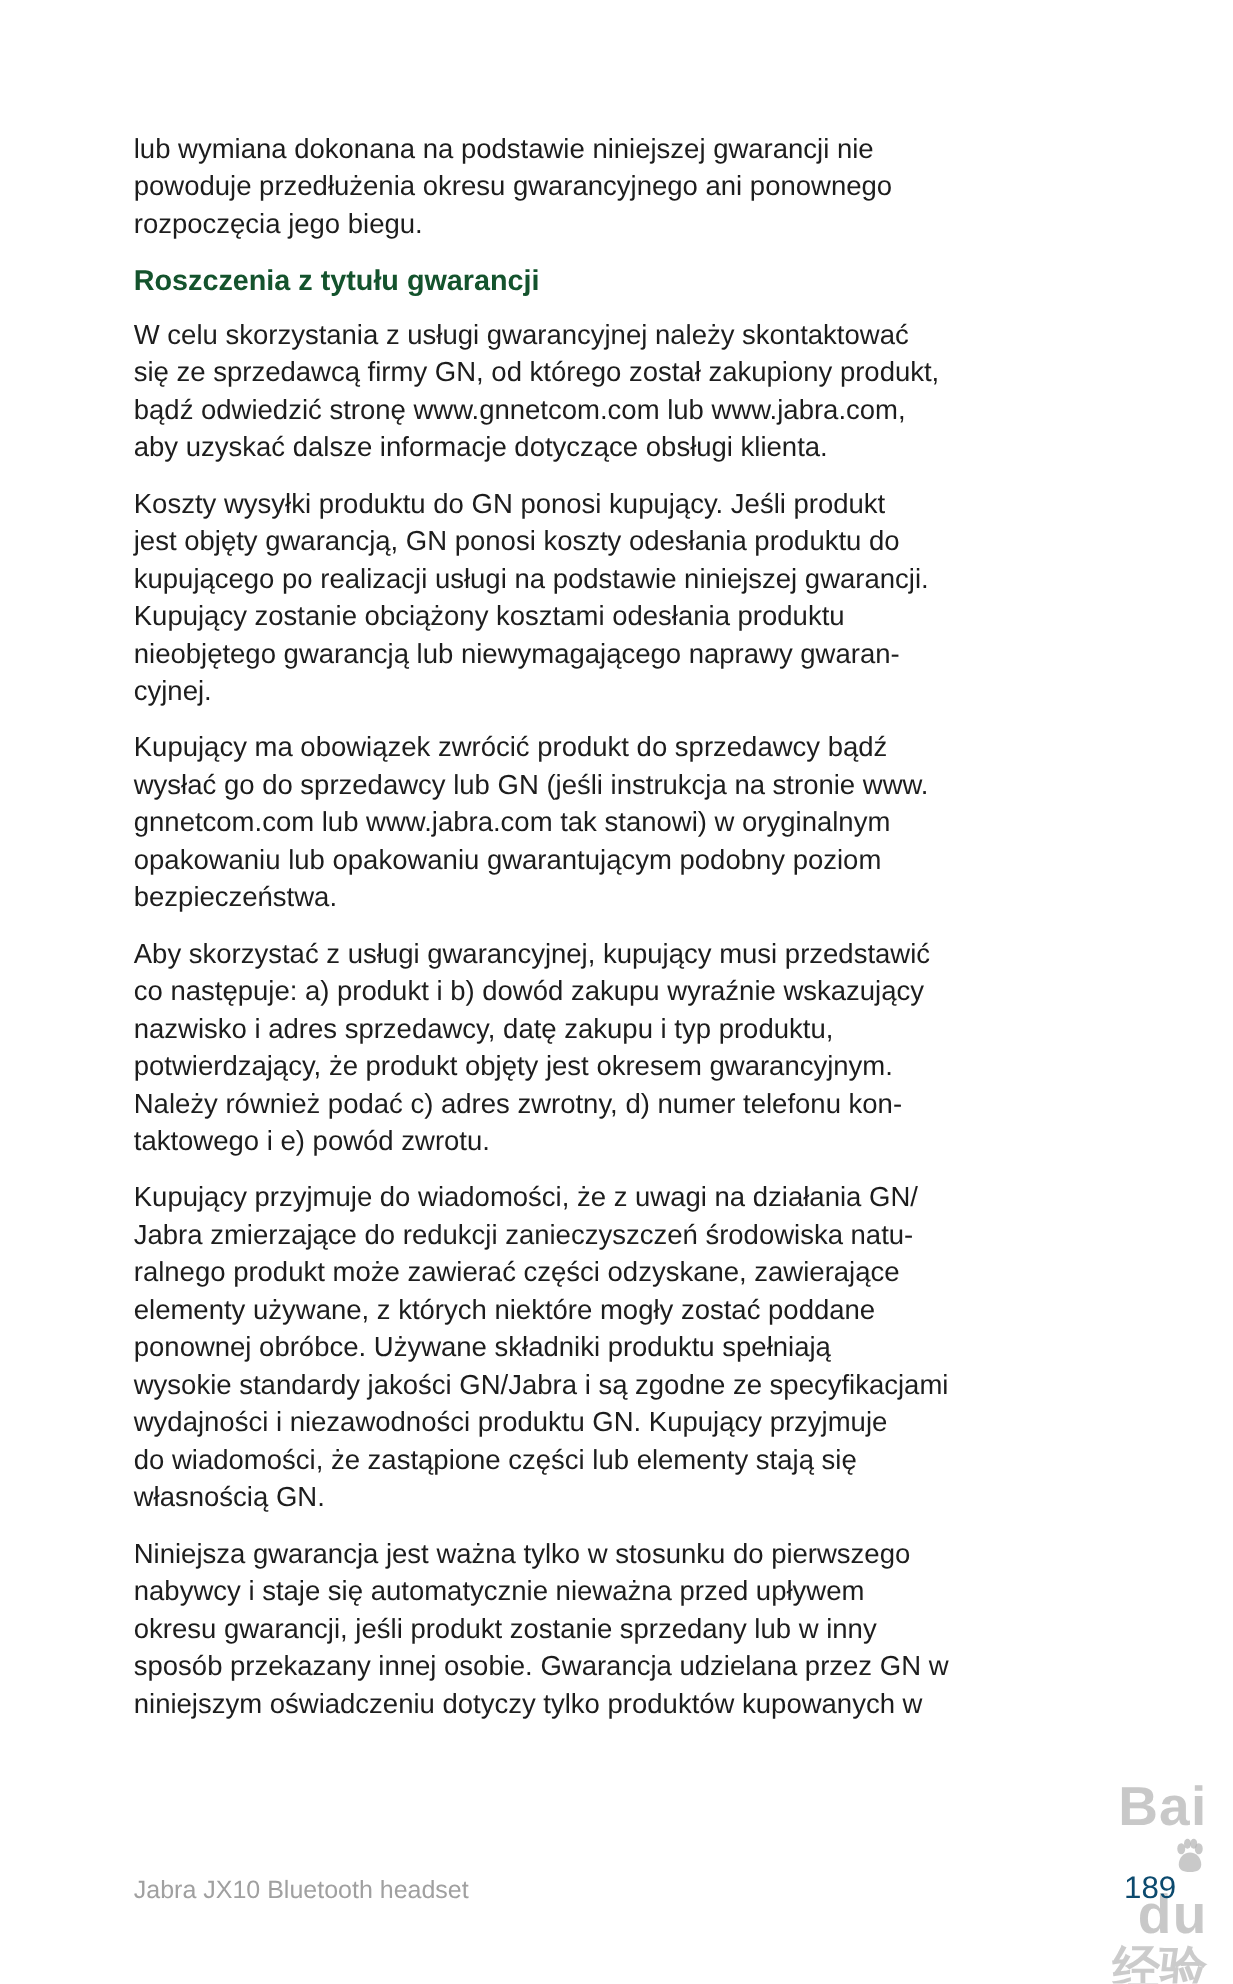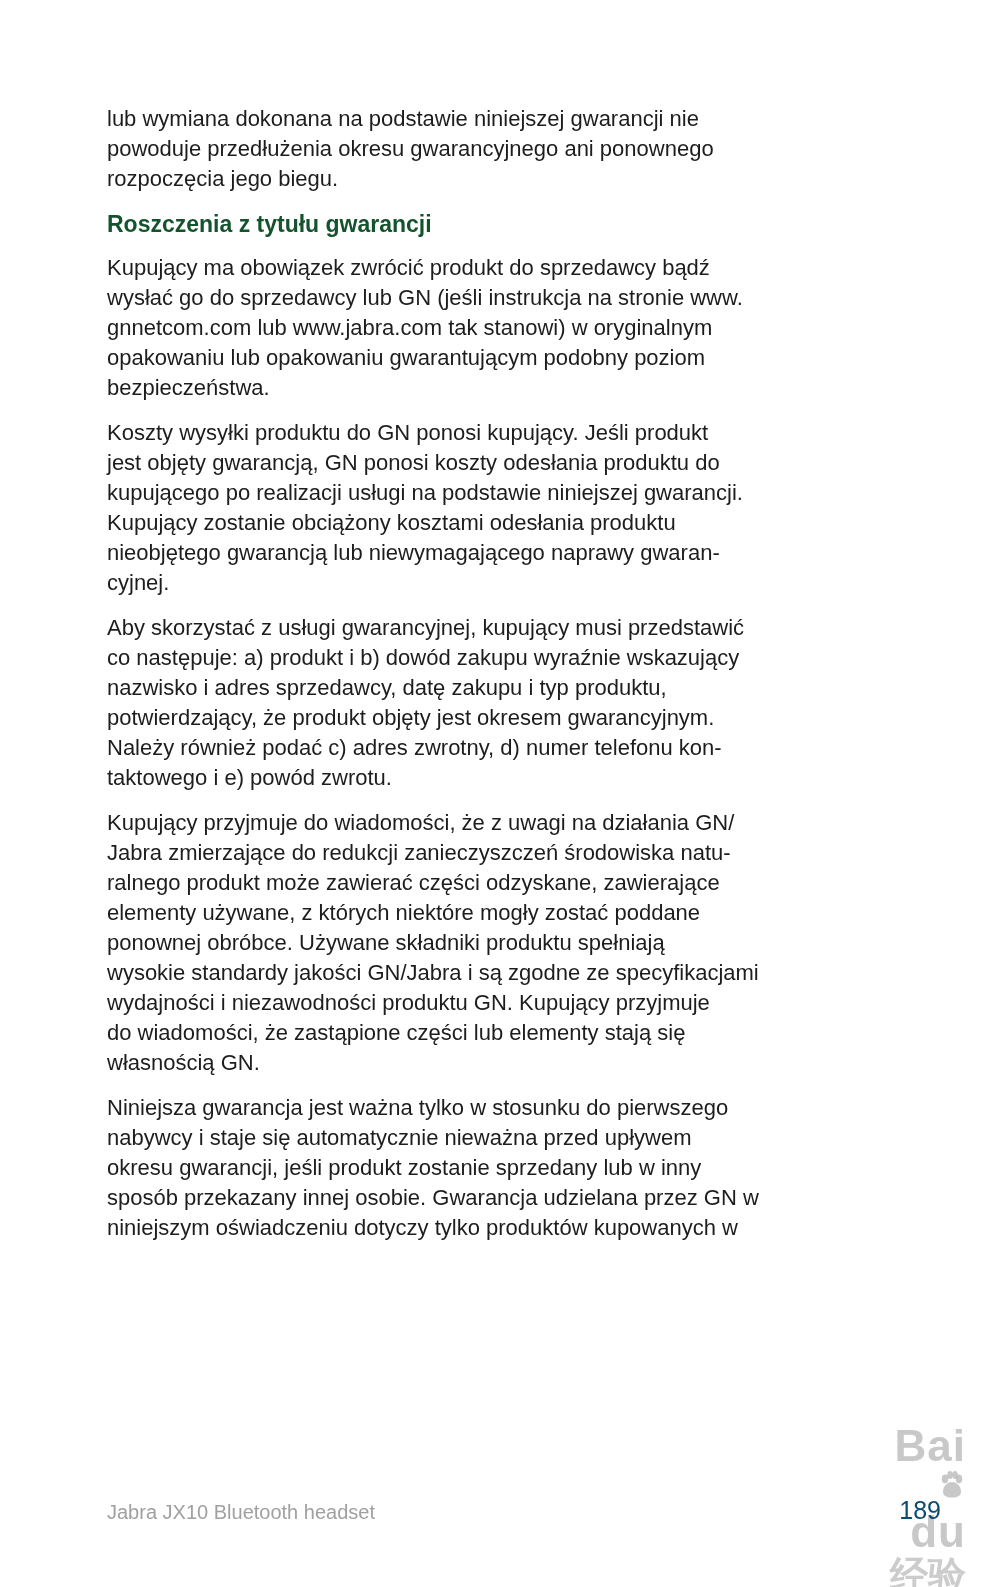--- a/index.html
+++ b/index.html
@@ -102,31 +102,35 @@
 </head>
 <body>
 
 <div class="page">
 
   <div class="content">
     <p>lub wymiana dokonana na podstawie niniejszej gwarancji nie
 powoduje przedłużenia okresu gwarancyjnego ani ponownego
 rozpoczęcia jego biegu.</p>
     <h2>Roszczenia z tytułu gwarancji</h2>
-    <p>Kupujący ma obowiązek zwrócić produkt do sprzedawcy bądź
-wysłać go do sprzedawcy lub GN (jeśli instrukcja na stronie www.
-gnnetcom.com lub www.jabra.com tak stanowi) w oryginalnym
-opakowaniu lub opakowaniu gwarantującym podobny poziom
-bezpieczeństwa.</p>
+    <p>W celu skorzystania z usługi gwarancyjnej należy skontaktować
+się ze sprzedawcą firmy GN, od którego został zakupiony produkt,
+bądź odwiedzić stronę www.gnnetcom.com lub www.jabra.com,
+aby uzyskać dalsze informacje dotyczące obsługi klienta.</p>
     <p>Koszty wysyłki produktu do GN ponosi kupujący. Jeśli produkt
 jest objęty gwarancją, GN ponosi koszty odesłania produktu do
 kupującego po realizacji usługi na podstawie niniejszej gwarancji.
 Kupujący zostanie obciążony kosztami odesłania produktu
 nieobjętego gwarancją lub niewymagającego naprawy gwaran-
 cyjnej.</p>
+    <p>Kupujący ma obowiązek zwrócić produkt do sprzedawcy bądź
+wysłać go do sprzedawcy lub GN (jeśli instrukcja na stronie www.
+gnnetcom.com lub www.jabra.com tak stanowi) w oryginalnym
+opakowaniu lub opakowaniu gwarantującym podobny poziom
+bezpieczeństwa.</p>
     <p>Aby skorzystać z usługi gwarancyjnej, kupujący musi przedstawić
 co następuje: a) produkt i b) dowód zakupu wyraźnie wskazujący
 nazwisko i adres sprzedawcy, datę zakupu i typ produktu,
 potwierdzający, że produkt objęty jest okresem gwarancyjnym.
 Należy również podać c) adres zwrotny, d) numer telefonu kon-
 taktowego i e) powód zwrotu.</p>
     <p>Kupujący przyjmuje do wiadomości, że z uwagi na działania GN/
 Jabra zmierzające do redukcji zanieczyszczeń środowiska natu-
 ralnego produkt może zawierać części odzyskane, zawierające
 elementy używane, z których niektóre mogły zostać poddane

